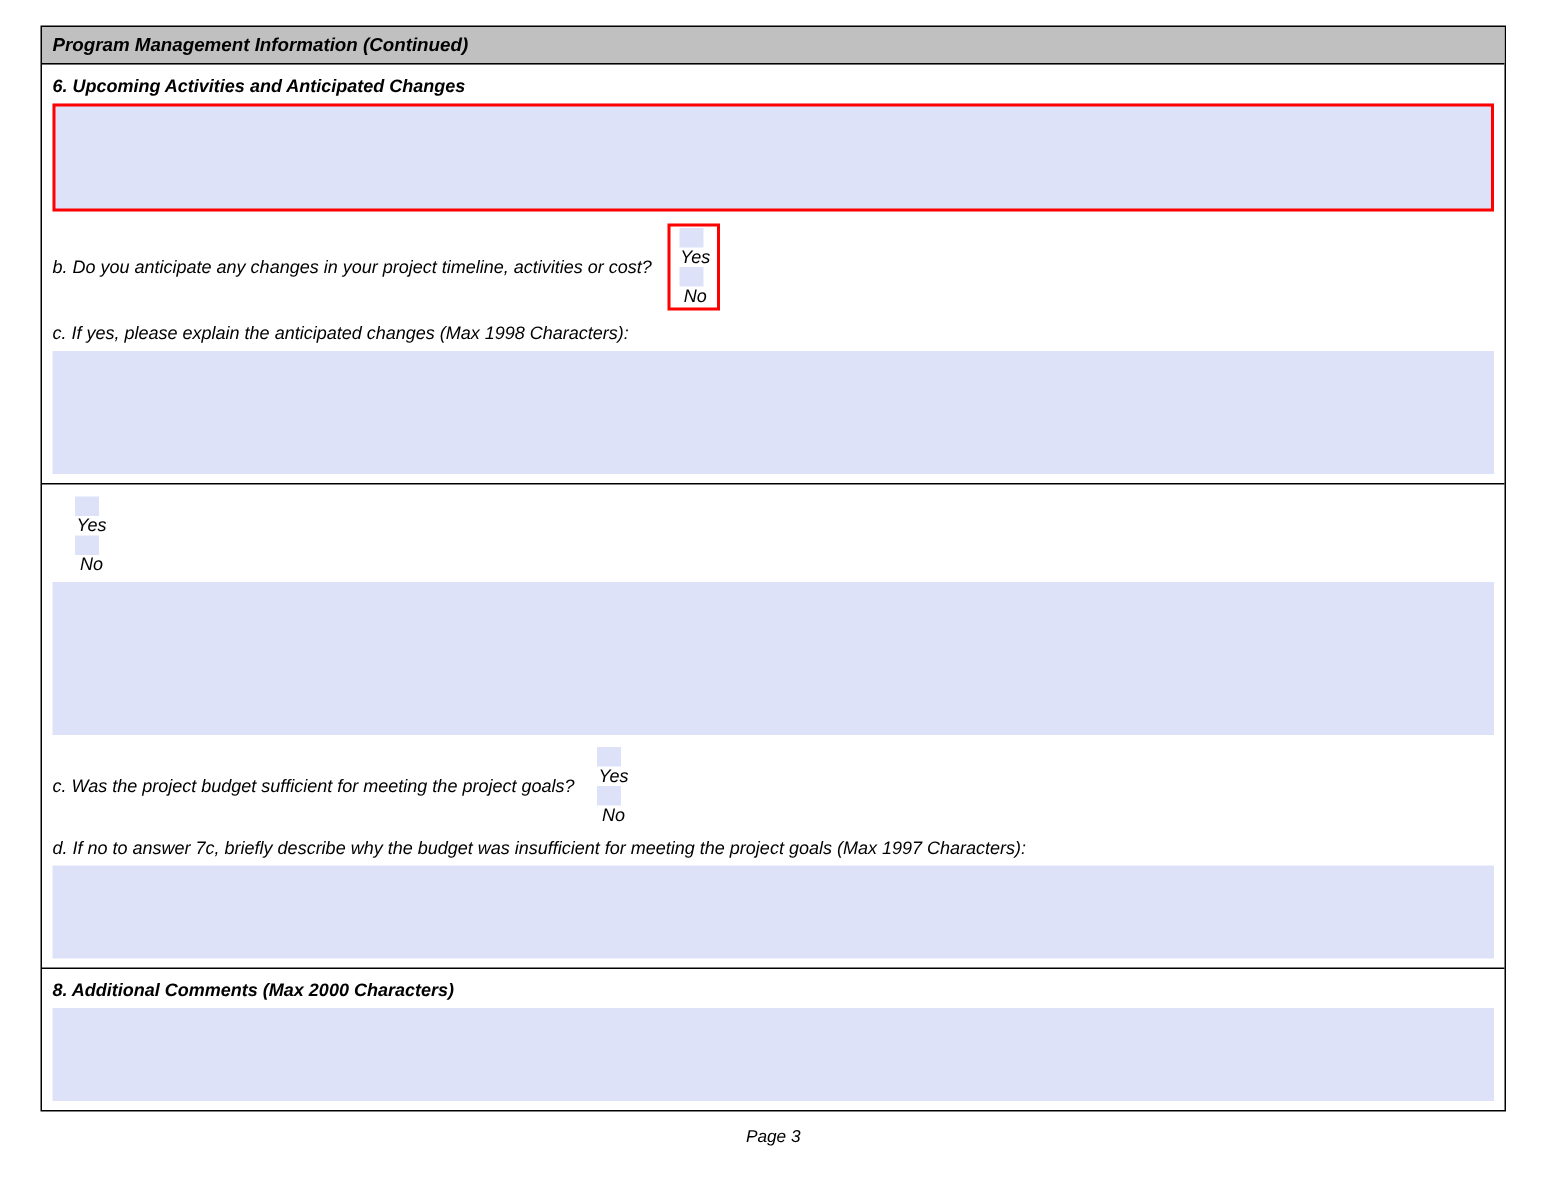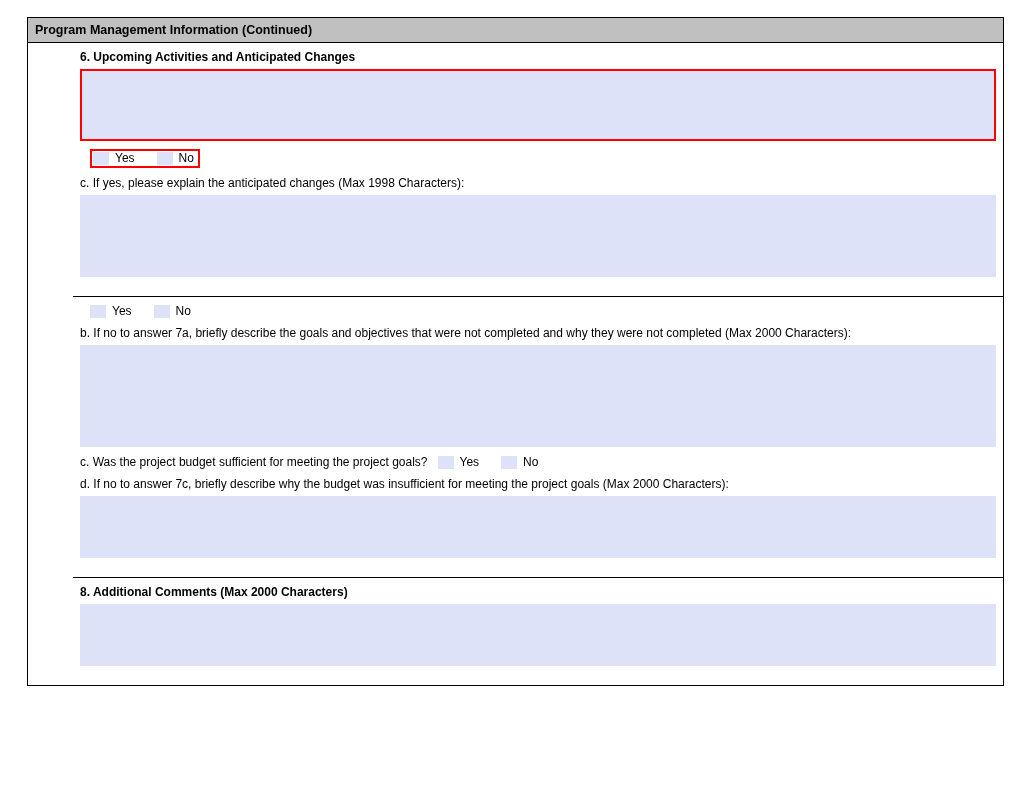--- a/index.html
+++ b/index.html
@@ -12,20 +12,21 @@
     background: #ffffff;
     font-family: "Liberation Sans", sans-serif;
     font-size: 12px;
     color: #000000;
     -webkit-font-smoothing: antialiased;
   }
   .page {
     position: relative;
     width: 920px;
     height: 785px;
+    font-style: italic;
   }
   .form {
     position: absolute;
     left: 27px;
     top: 17px;
     width: 977px;
     border: 1px solid #000000;
     box-sizing: border-box;
     background: #ffffff;
   }
@@ -33,22 +34,21 @@
   .bar {
     background: #c0c0c0;
     border-bottom: 1px solid #000000;
     font-weight: bold;
     font-size: 12.5px;
     padding: 5px 0 5px 7px;
     line-height: 14px;
   }
   .section {
     border-bottom: 1px solid #000000;
-    padding: 0 0 19px 0;
-    margin-left: 45px;
+    padding: 0 0 6px 0;
   }
   .section:last-child {
     border-bottom: none;
   }
   .sec-title {
     font-weight: bold;
     font-size: 12px;
     padding: 7px 0 0 7px;
     line-height: 14px;
   }
@@ -77,20 +77,21 @@
   .tall-2 { height: 82px; }
   .tall-3 { height: 102px; }
   .tall-4 { height: 62px; }
   .tall-5 { height: 62px; }
 
   
   .cbgroup {
     display: inline-flex;
     align-items: center;
     margin-left: 10px;
+    flex-direction: column;
   }
   .cbgroup.boxed {
     border: 2px solid #ff0000;
     padding: 1px 4px 1px 1px;
   }
   .cb {
     display: inline-block;
     width: 16px;
     height: 13px;
     background: #dee2f8;
@@ -123,20 +124,21 @@
   <div class="form">
 
     <div class="bar">Program Management Information (Continued)</div>
 
     <div class="section">
       <div class="sec-title">6. Upcoming Activities and Anticipated Changes</div>
 
       <div class="field tall-1 highlight"></div>
 
       <div class="q-row">
+        <span>b. Do you anticipate any changes in your project timeline, activities or cost?</span>
         <span class="cbgroup boxed">
           <span class="cb"></span>
           <span class="cb-label">Yes</span>
           <span class="cb-gap"></span>
           <span class="cb"></span>
           <span class="cb-label">No</span>
         </span>
       </div>
 
       <div class="q">c. If yes, please explain the anticipated changes (Max 1998 Characters):</div>
@@ -148,39 +150,41 @@
       <div class="q-row">
         <span class="cbgroup">
           <span class="cb"></span>
           <span class="cb-label">Yes</span>
           <span class="cb-gap"></span>
           <span class="cb"></span>
           <span class="cb-label">No</span>
         </span>
       </div>
 
-      <div class="q">b. If no to answer 7a, briefly describe the goals and objectives that were not completed and why they were not completed (Max 2000 Characters):</div>
       <div class="field tall-3"></div>
 
       <div class="q-row">
         <span>c. Was the project budget sufficient for meeting the project goals?</span>
         <span class="cbgroup">
           <span class="cb"></span>
           <span class="cb-label">Yes</span>
           <span class="cb-gap"></span>
           <span class="cb"></span>
           <span class="cb-label">No</span>
         </span>
       </div>
 
-      <div class="q">d. If no to answer 7c, briefly describe why the budget was insufficient for meeting the project goals (Max 2000 Characters):</div>
+      <div class="q">d. If no to answer 7c, briefly describe why the budget was insufficient for meeting the project goals (Max 1997 Characters):</div>
       <div class="field tall-4"></div>
     </div>
 
     <div class="section">
       <div class="sec-title">8. Additional Comments (Max 2000 Characters)</div>
       <div class="field tall-5"></div>
     </div>
 
   </div>
 
+  <div class="footer">
+    <span class="pagenum">Page 3</span>
+  </div>
 
 </div>
 
 </body></html>

